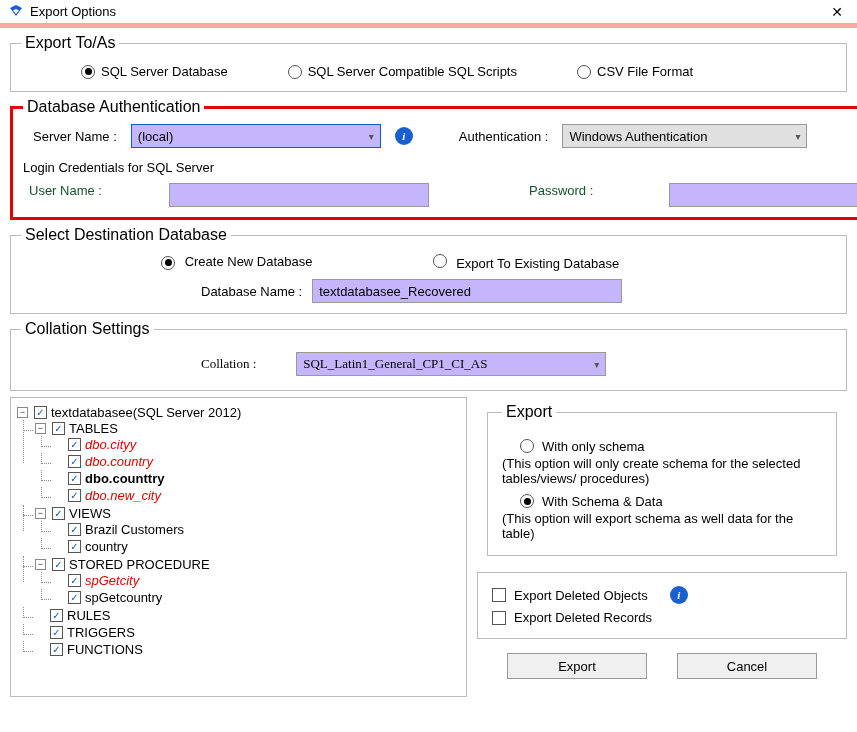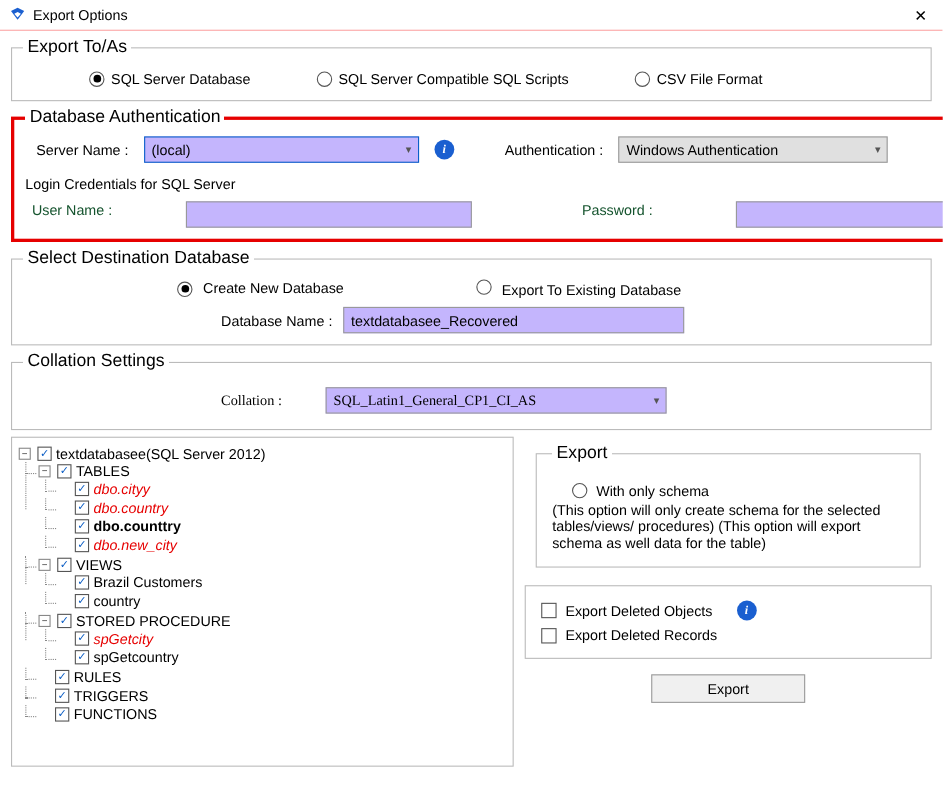--- a/index.html
+++ b/index.html
@@ -10,21 +10,21 @@
   color: #000;
   width: 857px;
   height: 732px;
   overflow: hidden;
 }
 .titlebar {
   height: 28px;
   display: flex;
   align-items: center;
   padding: 0 8px;
-  border-bottom: 1px solid #fca5a5;
+  border-bottom: 5px solid #fca5a5;
 }
 .titlebar .app-icon {
   width: 16px; height: 16px;
   margin-right: 6px;
   display: inline-flex; align-items:center; justify-content:center;
 }
 .titlebar .title { flex: 1; font-size: 13px; }
 .titlebar .close { width: 24px; text-align: center; font-size: 14px; cursor: default;}
 fieldset {
   border: 1px solid #bbb;
@@ -334,35 +334,42 @@
   </div>
 
   <div class="right-col">
     <fieldset class="export-box">
       <legend>Export</legend>
       <div class="opt">
         <span class="filled-radio"></span>
         <span>With only schema</span>
       </div>
       <span class="desc">(This option will only create schema for the  selected tables/views/ procedures)</span>
+      <div class="opt">
+        <span class="filled-radio on"></span>
+        <span>With Schema &amp; Data</span>
+      </div>
       <span class="desc">(This option will export schema as well data for the table)</span>
     </fieldset>
 
     <div class="chk-box">
       <div class="chk-row">
         <span class="cbox"></span>
         <span>Export Deleted Objects</span>
         <span style="width:6px;"></span>
         <span class="info-icon">i</span>
       </div>
       <div class="chk-row">
         <span class="cbox"></span>
         <span>Export Deleted Records</span>
       </div>
     </div>
 
     <div class="btn-row">
       <div class="btn">
           <span>Export</span>
         </div>
+      <div class="btn">
+          <span>Cancel</span>
+        </div>
     </div>
   </div>
 </div>
 
 </body></html>

